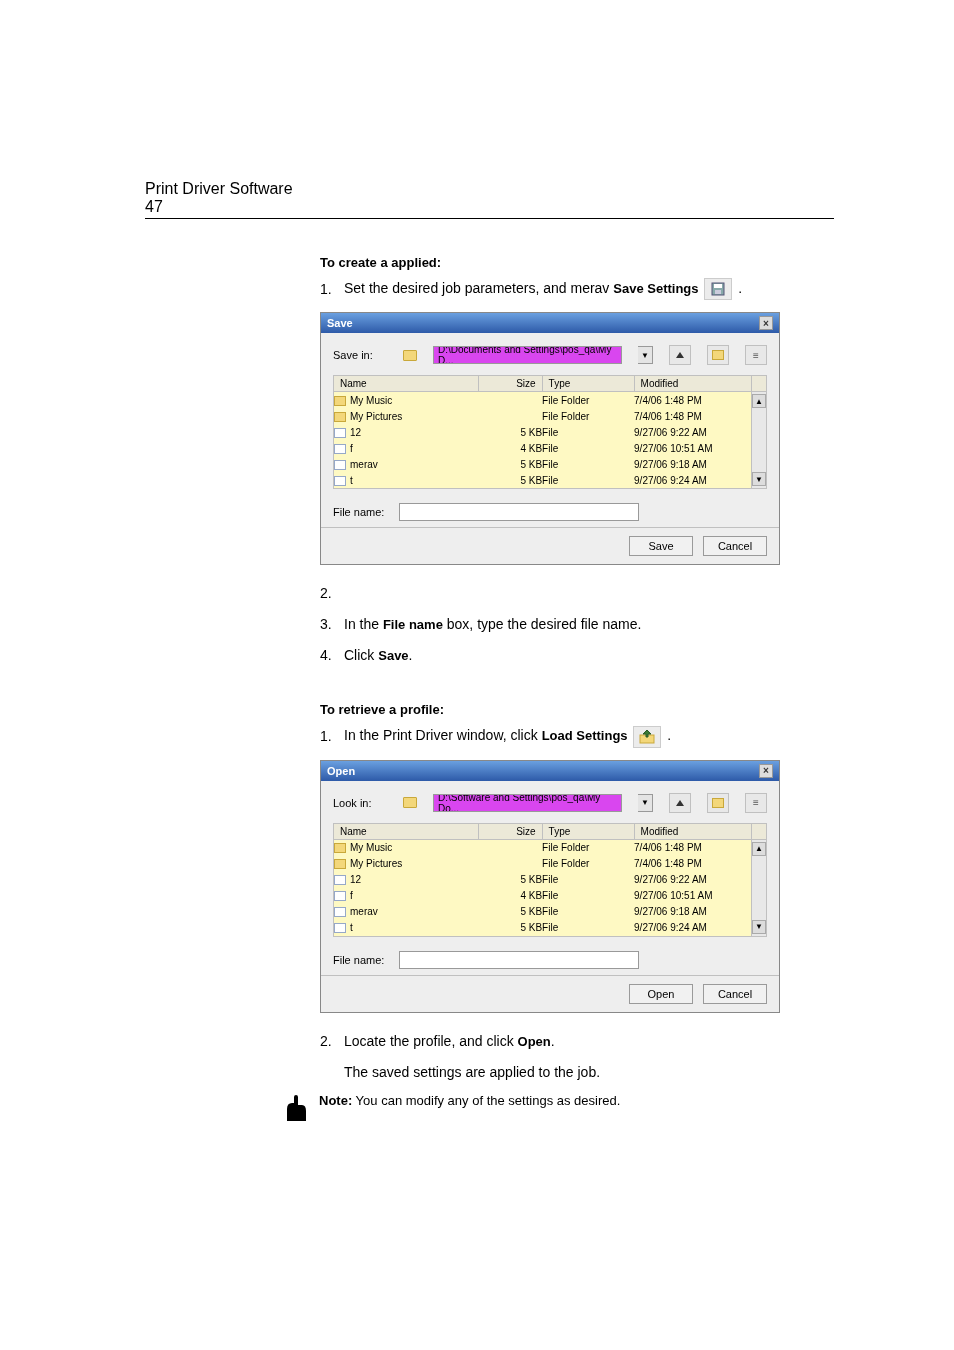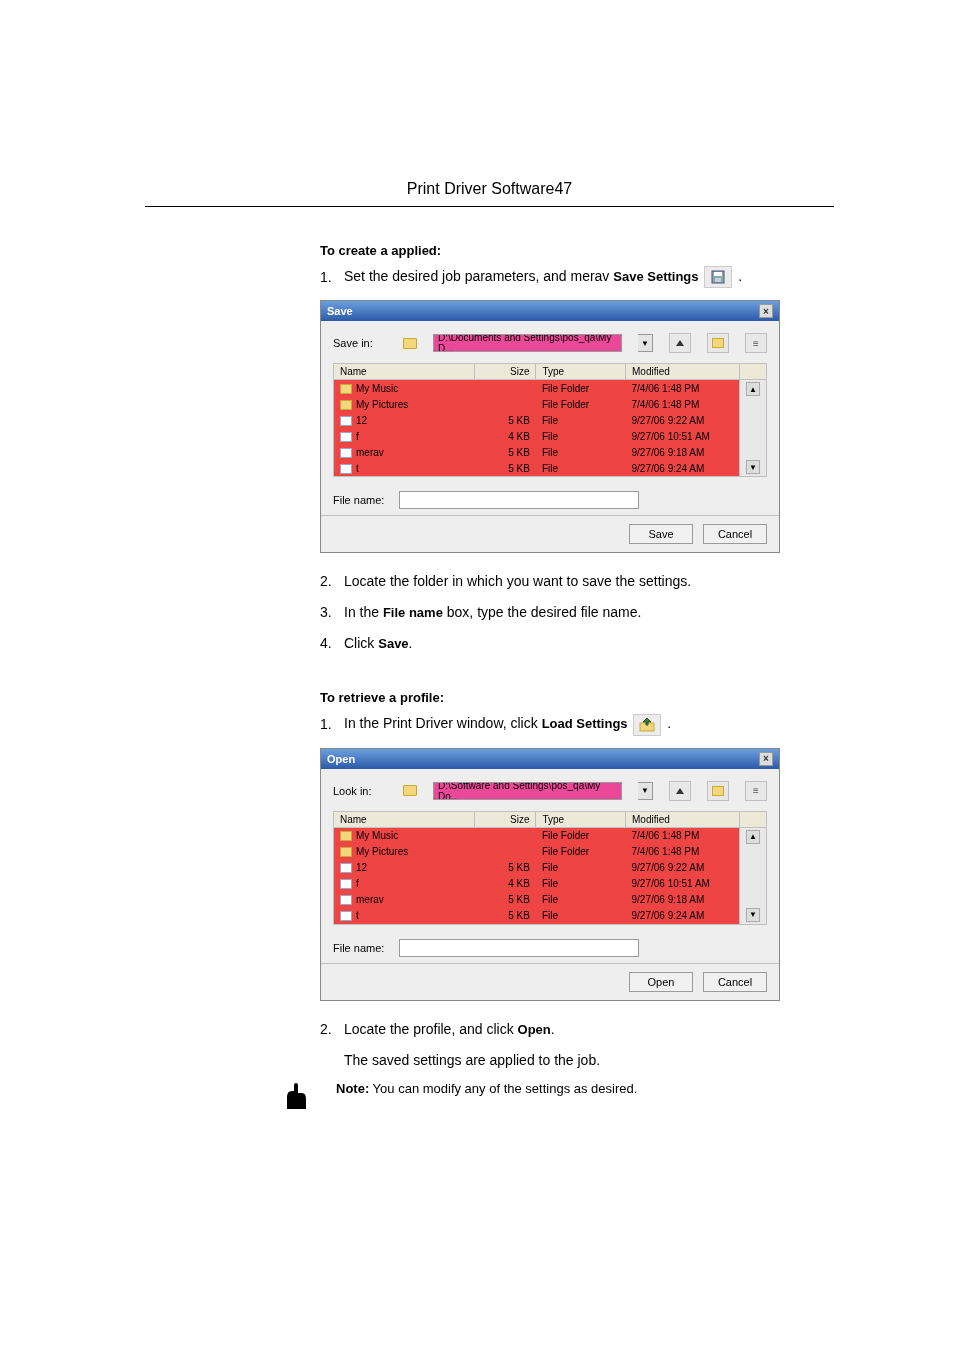--- a/index.html
+++ b/index.html
@@ -1,63 +1,63 @@
 <!DOCTYPE html>
 <html><head>
 <meta charset="utf-8">
 <style>
   * { box-sizing: border-box; margin: 0; padding: 0; }
   html, body { width: 954px; height: 1350px; background: #fff; font-family: Arial, Helvetica, sans-serif; }
   .page { padding: 180px 120px 0 145px; }
-  .header-row { display: flex; justify-content: center; border-bottom: 1px solid #000; padding-bottom: 8px; margin-bottom: 36px; }
+  .header-row { display: flex; justify-content: flex-end; border-bottom: 1px solid #000; padding-bottom: 2px; margin-bottom: 36px; flex-direction: column; }
   .content { margin-left: 175px; }
   .bold-label { font-weight: bold; font-size: 13px; margin-bottom: 8px; }
   .step { display: flex; align-items: center; margin-bottom: 10px; font-size: 14px; line-height: 1.5; }
   .step-num { width: 24px; flex-shrink: 0; font-size: 14px; }
   .step-text {}
   .inline-bold { font-weight: bold; font-size: 13px; }
   .icon-inline { display: inline-block; vertical-align: middle; margin: 0 2px; }
   .save-icon { width: 28px; height: 22px; background: #ececec; border: 1px solid #ccc; display: inline-flex; align-items: center; justify-content: center; }
   .save-icon svg { width: 16px; height: 16px; }
   .load-icon { width: 28px; height: 22px; background: #ececec; border: 1px solid #ccc; display: inline-flex; align-items: center; justify-content: center; }
 
   .dialog { width: 460px; border: 1px solid #888; background: #eee; margin: 12px 0 18px 0; font-size: 11px; }
   .dlg-title { background: linear-gradient(#6aa0e0, #2d5aa8); color: #fff; padding: 3px 6px; display: flex; justify-content: space-between; align-items: center; font-size: 11px; font-weight: bold; }
   .dlg-close { width: 14px; height: 14px; background: #ddd; color: #333; display: flex; align-items: center; justify-content: center; font-size: 10px; border: 1px solid #999; }
   .dlg-body { padding: 12px 12px 6px 12px; }
   .dlg-row { display: flex; align-items: center; margin-bottom: 10px; gap: 16px; }
   .dlg-lbl { width: 54px; font-size: 11px; }
   .folder-icon { width: 14px; height: 11px; background: #f3d77a; border: 1px solid #c9a83a; border-radius: 1px; display: inline-block; flex-shrink:0; }
-  .path-box { flex: 1; background: #ec4899; border: 1px solid #999; height: 18px; display: flex; align-items: center; padding: 0 4px; font-size: 10px; overflow: hidden; }
+  .path-box { flex: 1; background: #d946ef; border: 1px solid #999; height: 18px; display: flex; align-items: center; padding: 0 4px; font-size: 10px; overflow: hidden; }
   .drop-arrow { width: 15px; height: 18px; background: #e4e4e4; border: 1px solid #999; border-left: none; display: flex; align-items: center; justify-content: center; font-size: 8px; }
   .tool-btn { width: 22px; height: 20px; background: #e8e8e8; border: 1px solid #c0c0c0; display: flex; align-items: center; justify-content: center; }
   .tool-btn.up::before { content: ""; width: 0; height: 0; border-left: 4px solid transparent; border-right: 4px solid transparent; border-bottom: 6px solid #333; }
   .tool-btn.new::before { content: ""; width: 10px; height: 8px; background: #f3d77a; border: 1px solid #c9a83a; }
   .tool-btn.view::before { content: "≡"; font-size: 10px; color: #555; }
 
-  .file-table { width: 100%; border-collapse: collapse; background: #ef4444; border: 1px solid #c0c0c0; }
+  .file-table { width: 100%; border-collapse: collapse; background: #fef9c3; border: 1px solid #c0c0c0; }
   .file-table th { background: #ece9d8; border: 1px solid #c0c0c0; font-weight: normal; font-size: 10px; padding: 2px 6px; text-align: left; }
-  .file-table td { font-size: 10px; padding: 2px 6px; }
+  .file-table td { font-size: 10px; padding: 2px 0; }
   .file-table .col-name { width: 35%; }
   .file-table .col-size { width: 15%; text-align: right; }
   .file-table .col-type { width: 22%; }
   .file-table .col-mod { width: 28%; }
   .file-icon { width: 12px; height: 10px; display: inline-block; vertical-align: middle; margin-right: 4px; }
   .fi-folder { background: #f3d77a; border: 1px solid #c9a83a; }
   .fi-file { background: #fff; border: 1px solid #96a8c8; }
   .scroll-cell { width: 16px; background: #e8e8e8; border-left: 1px solid #c0c0c0; }
   .scroll-btn { width: 14px; height: 14px; background: #ddd; border: 1px solid #aaa; display: flex; align-items: center; justify-content: center; font-size: 8px; margin: 0 auto; }
 
   .filename-row { display: flex; align-items: center; margin-top: 14px; gap: 6px; }
   .filename-input { flex: 0 0 240px; height: 18px; background: #fff; border: 1px solid #999; }
 
   .dlg-footer { border-top: 1px solid #c0c0c0; padding: 8px 12px; display: flex; justify-content: flex-end; gap: 10px; background: #eee; }
   .dlg-btn { width: 64px; height: 20px; background: #f1f1f1; border: 1px solid #9a9a9a; font-size: 11px; display: flex; align-items: center; justify-content: center; }
 
-  .note-row { display: flex; gap: 24px; margin-top: 6px; margin-left: -40px; }
+  .note-row { display: flex; gap: 7px; margin-top: 6px; margin-left: -40px; }
   .hand-icon { width: 32px; height: 32px; flex-shrink: 0; }
   .note-text { font-size: 13px; }
   .section2 { margin-top: 36px; }
 </style>
 </head>
 <body>
 
 <div class="page">
   <div class="header-row">
     <span>Print Driver Software</span>
@@ -157,21 +157,20 @@
         </div>
       </div>
       <div class="dlg-footer">
         <span class="dlg-btn">Save</span>
         <span class="dlg-btn">Cancel</span>
       </div>
     </div>
 
     <div class="step">
       <span class="step-num">2.</span>
-      <span class="step-text">Locate the folder in which you want to save the settings.</span>
     </div>
     <div class="step">
       <span class="step-num">3.</span>
       <span class="step-text">
         <span>In the </span><span class="inline-bold">File name</span><span> box, type the desired file name.</span>
       </span>
     </div>
     <div class="step">
       <span class="step-num">4.</span>
       <span class="step-text">

